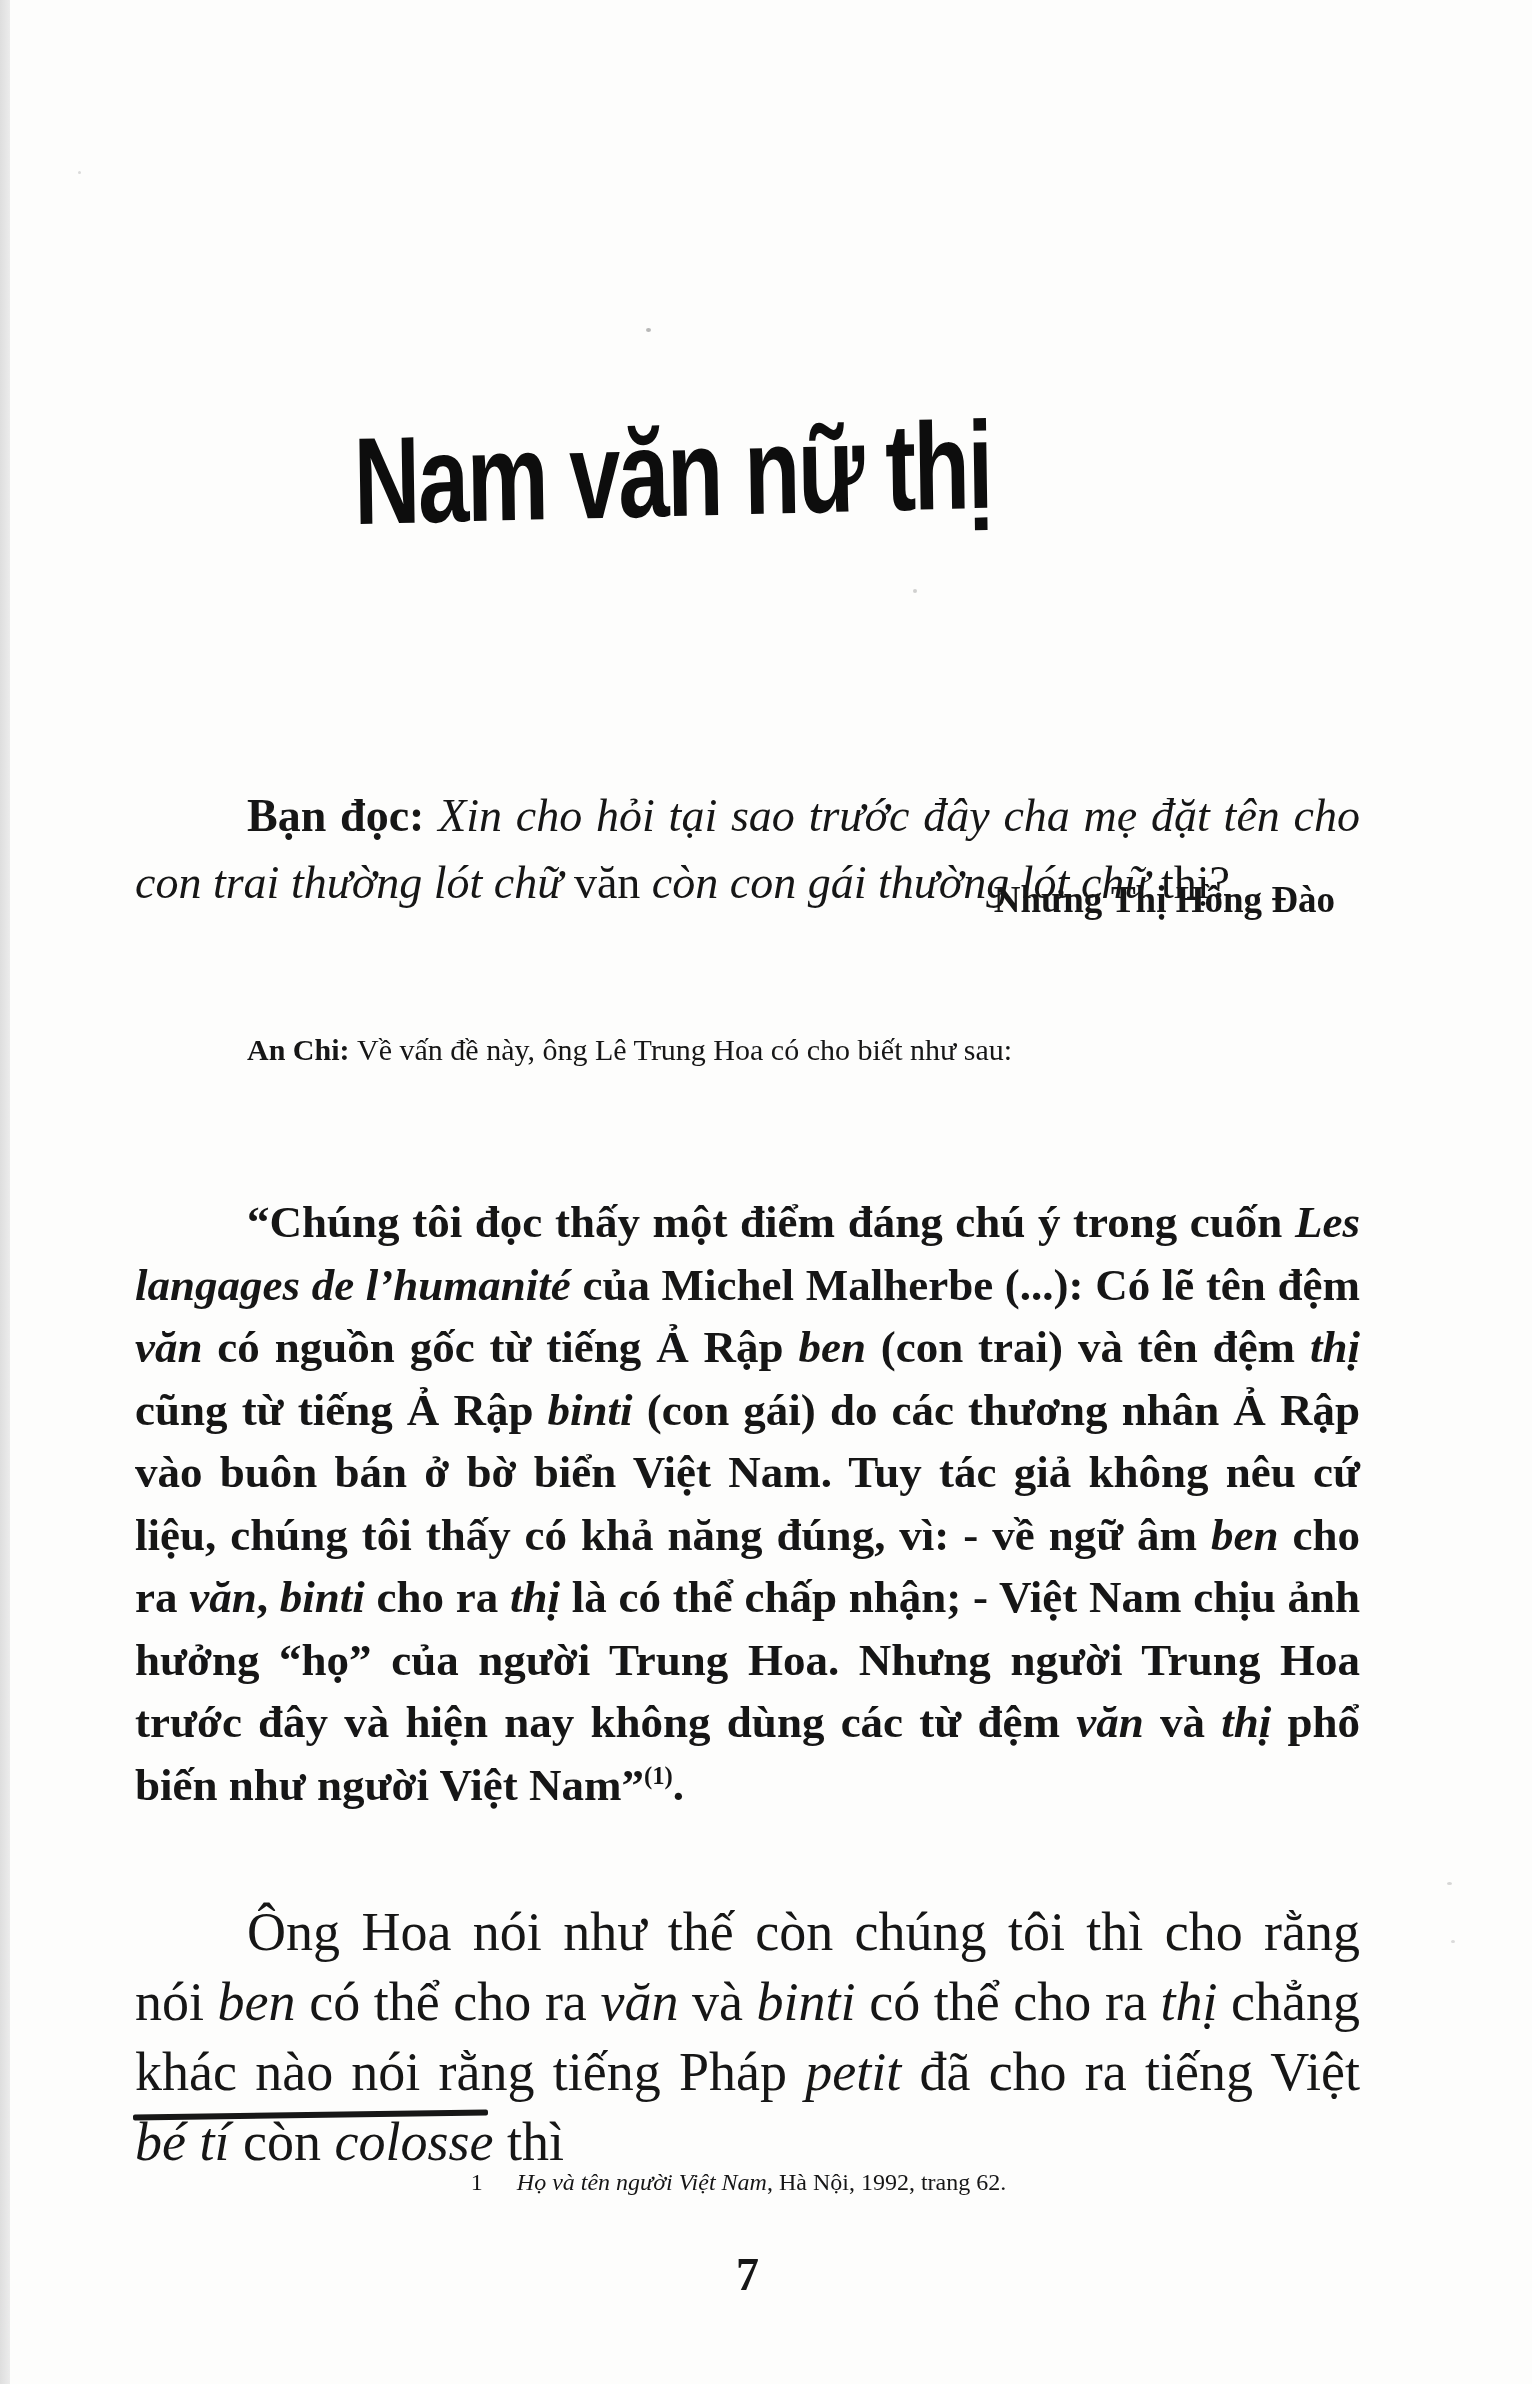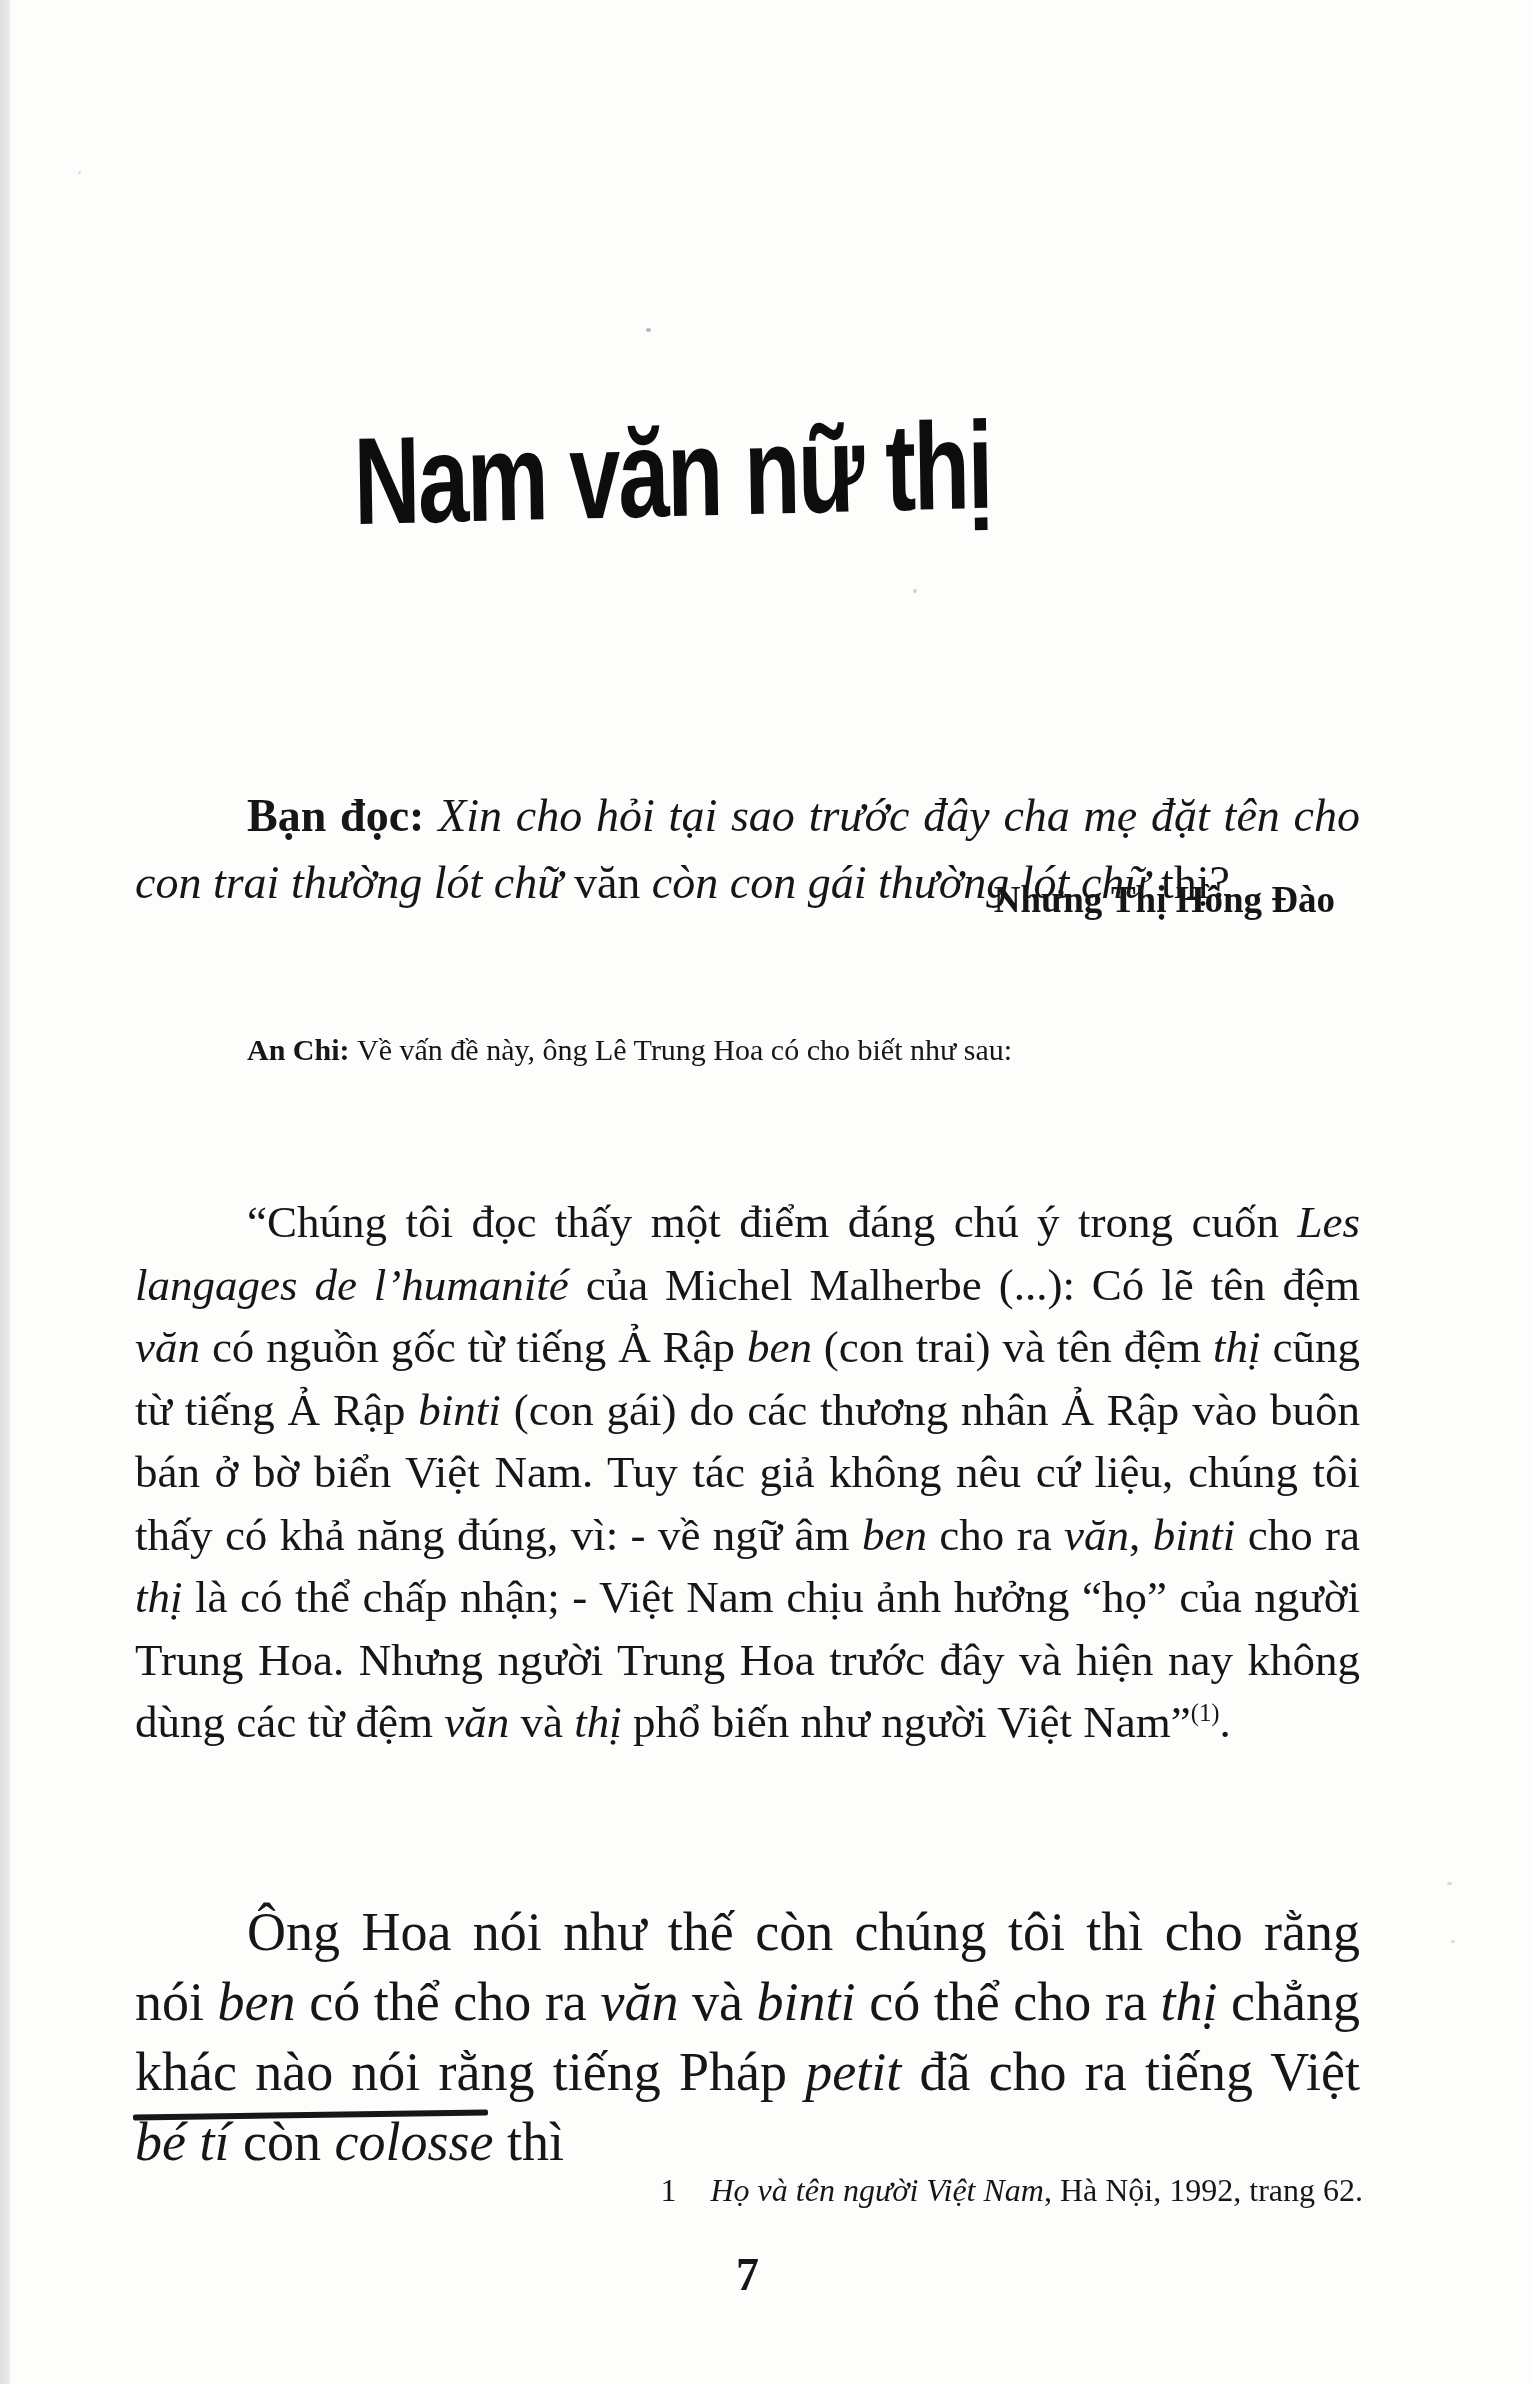--- a/index.html
+++ b/index.html
@@ -28,26 +28,26 @@
   }
   .para {
     position:absolute; left:135px; width:1225px;
     text-align:justify;
     text-indent:112px;
   }
   .q        { top:736px;  font-size:46px;   line-height:67px; }
   .attr     { position:absolute; left:135px; width:1200px; top:878px;
               text-align:right; font-weight:bold; font-size:37px; text-indent:0; }
   .answer   { top:986px;  font-size:30px;   line-height:67px; }
-  .quote    { top:1146px; font-size:45px;   line-height:62.5px; }
+  .quote    { top:1146px; font-size:45px;   line-height:62.5px;font-weight:bold; }
   .comment  { top:1843px; font-size:54px;   line-height:70px; }
   .fnrule   { position:absolute; top:2112px; left:133px; width:355px; height:6px;
               background:#171717; transform:rotate(-0.8deg); border-radius:2px; }
-  .footnote { position:absolute; top:2134px; left:138px; width:1225px;
-              font-size:32px; line-height:48px; text-indent:0; text-align:right; }
+  .footnote { position:absolute; top:2134px; left:126px; width:1225px;
+              font-size:24px; line-height:48px; text-indent:0; text-align:center; }
   .fn-num   { display:inline-block; margin-right:34px; }
   .pagenum  { position:absolute; top:2248px; left:135px; width:1225px;
               text-align:center; font-weight:bold; font-size:46px; }
   sup { font-size:55%; line-height:0; }
   .speck { position:absolute; background:#9a9a9a; border-radius:50%; opacity:.7; }
   .s1 { left:646px;  top:328px;  width:5px; height:4px; }
   .s2 { left:913px;  top:589px;  width:4px; height:4px; opacity:.45; }
   .s3 { left:1447px; top:1882px; width:5px; height:3px; opacity:.4; }
   .s4 { left:1451px; top:1940px; width:4px; height:3px; opacity:.35; }
   .s5 { left:78px;   top:171px;  width:3px; height:3px; opacity:.35; }

